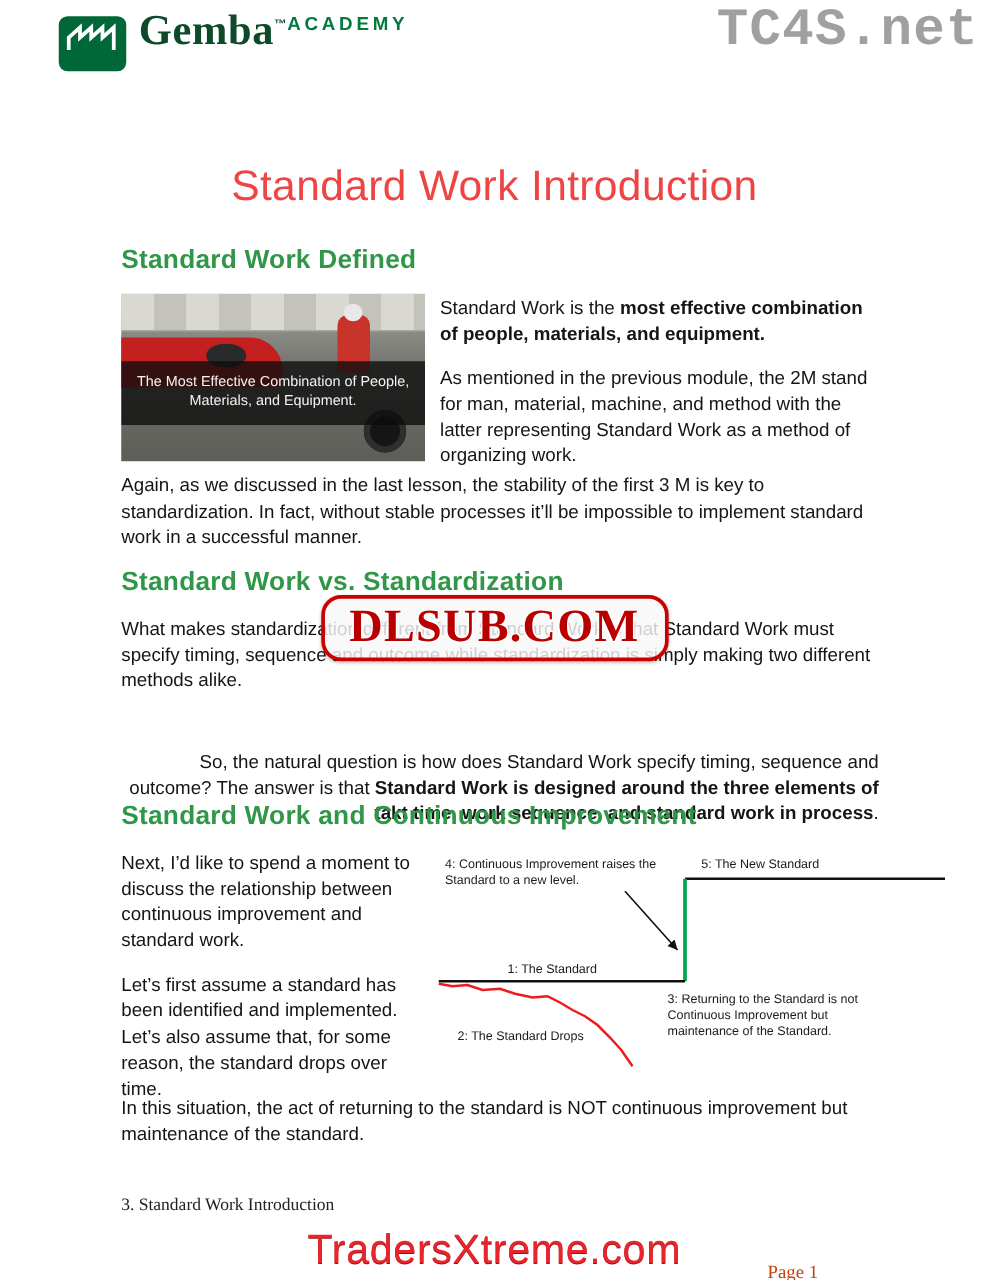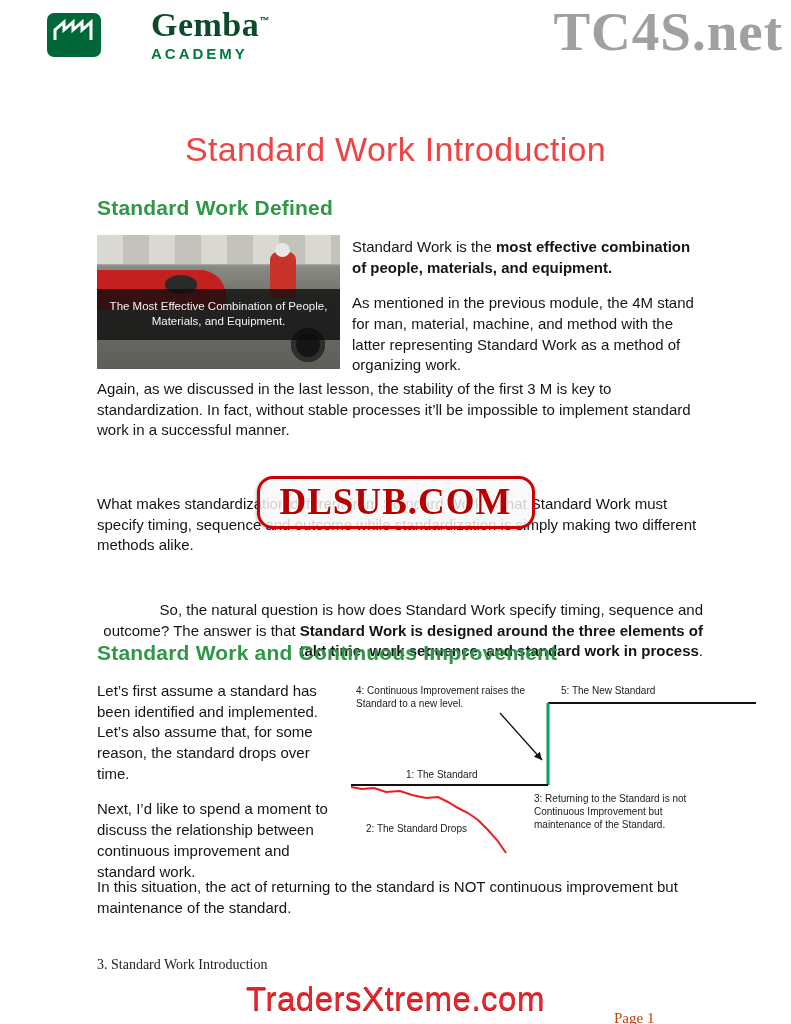--- a/index.html
+++ b/index.html
@@ -2,25 +2,25 @@
 <html><head>
 <meta charset="utf-8">
 <style>
   * { margin:0; padding:0; box-sizing:border-box; }
   html, body { background:#ffffff; }
   body { font-family:"Liberation Sans", sans-serif; color:#151515; }
   .page { position:relative; width:791px; height:1024px; margin:0 auto; background:#ffffff; overflow:hidden; }
 
   
   .logo { position:absolute; left:46px; top:8px; display:flex; align-items:flex-start; gap:9px; }
-  .logo-text { display:flex; flex-direction:column;margin-left:40px; }
+  .logo-text { display:flex; flex-direction:row; }
   .logo-title { font-family:"Liberation Serif", serif; font-size:34px; font-weight:bold; color:#0c4a2a; line-height:1; letter-spacing:0.5px; }
   .logo-tm { font-size:10px; vertical-align:super; font-family:"Liberation Sans", sans-serif; }
   .logo-sub { font-size:15px; font-weight:bold; color:#007a3d; letter-spacing:3px; margin-top:3px; }
-  .tc4s { position:absolute; top:0; right:8px; font-family:Liberation Serif, serif; font-weight:bold; font-size:55px; color:#a0a0a0; letter-spacing:1px; }
+  .tc4s { position:absolute; top:0; right:8px; font-family:Liberation Mono, monospace; font-weight:bold; font-size:42px; color:#a0a0a0; letter-spacing:1px; }
 
   
   .doc-title { position:absolute; top:130px; left:0; width:100%; text-align:center; font-size:34px; font-weight:400; color:#ef4444; letter-spacing:0.3px; }
   .h2 { position:absolute; left:97px; font-size:21px; font-weight:bold; color:#2f9747; letter-spacing:0.2px; }
   .h-defined { top:196px; }
   .h-vs { top:454px; }
   .h-ci { top:641px; }
   .para, .col { position:absolute; font-size:15px; line-height:1.38; color:#151515; }
   .col p + p { margin-top:15px; }
   .b { font-weight:bold; }
@@ -93,36 +93,37 @@
     <div class="pit-car"></div>
     <div class="pit-car-cockpit"></div>
     <div class="pit-crew"></div>
     <div class="pit-crew-helmet"></div>
     <div class="pit-tire"></div>
     <div class="pit-caption">The Most Effective Combination of People, Materials, and Equipment.</div>
   </div>
 
   <div class="col col-right">
     <p><span>Standard Work is the </span><span class="b">most effective combination of people, materials, and equipment.</span></p>
-    <p>As mentioned in the previous module, the 4M stand for man, material, machine, and method with the latter representing Standard Work as a method of organizing work.</p>
+    <p>As mentioned in the previous module, the 2M stand for man, material, machine, and method with the latter representing Standard Work as a method of organizing work.</p>
   </div>
 
   <p class="para p-again">Again, as we discussed in the last lesson, the stability of the first 3 M is key to standardization. In fact, without stable processes it’ll be impossible to implement standard work in a successful manner.</p>
 
+  <h2 class="h2 h-vs">Standard Work vs. Standardization</h2>
 
   <p class="para p-vs1">What makes standardization different from Standard Work is that Standard Work must specify timing, sequence and outcome while standardization is simply making two different methods alike.</p>
   <div class="dlsub">DLSUB.COM</div>
 
   <p class="para p-vs2"><span>So, the natural question is how does Standard Work specify timing, sequence and outcome? The answer is that </span><span class="b">Standard Work is designed around the three elements of takt time, work sequence, and standard work in process</span><span>.</span></p>
 
   <h2 class="h2 h-ci">Standard Work and Continuous Improvement</h2>
 
   <div class="col col-ci">
+    <p>Next, I’d like to spend a moment to discuss the relationship between continuous improvement and standard work.</p>
     <p>Let’s first assume a standard has been identified and implemented. Let’s also assume that, for some reason, the standard drops over time.</p>
-    <p>Next, I’d like to spend a moment to discuss the relationship between continuous improvement and standard work.</p>
   </div>
 
   <svg class="ci-diagram" width="412" height="192" viewBox="0 0 412 192">
     <defs>
       <marker id="ah" markerWidth="8" markerHeight="8" refX="6" refY="3" orient="auto">
         <path d="M0,0 L6,3 L0,6 z" fill="#111111"></path>
       </marker>
     </defs>
     <text x="8" y="11" class="dlab">4: Continuous Improvement raises the</text>
     <text x="8" y="24" class="dlab">Standard to a new level.</text>

